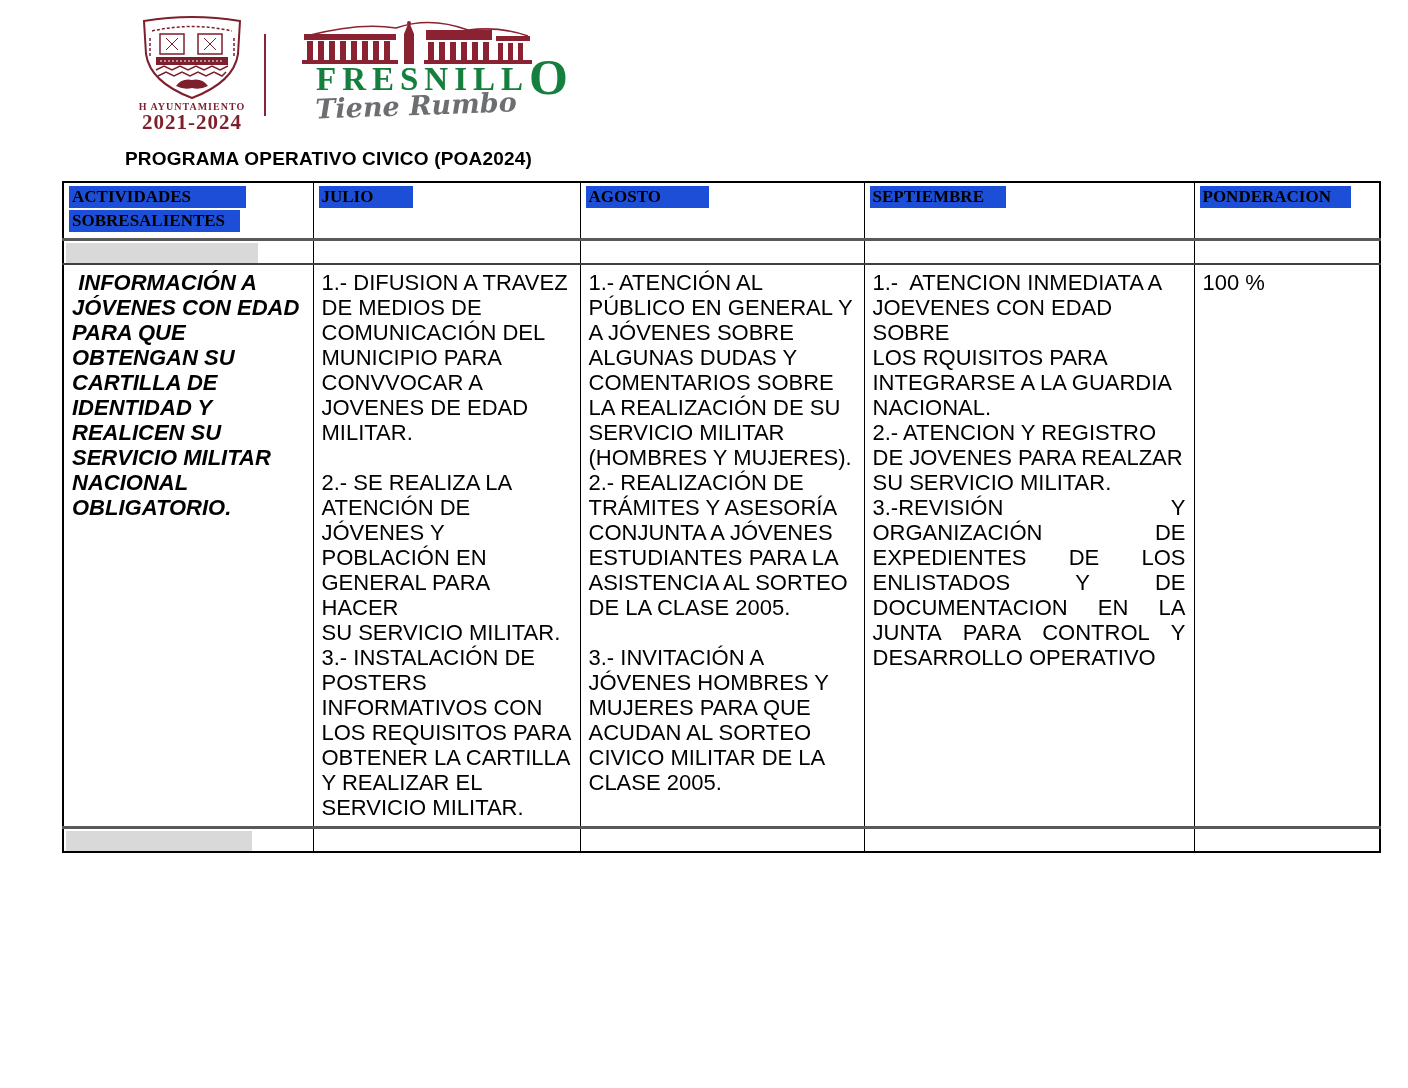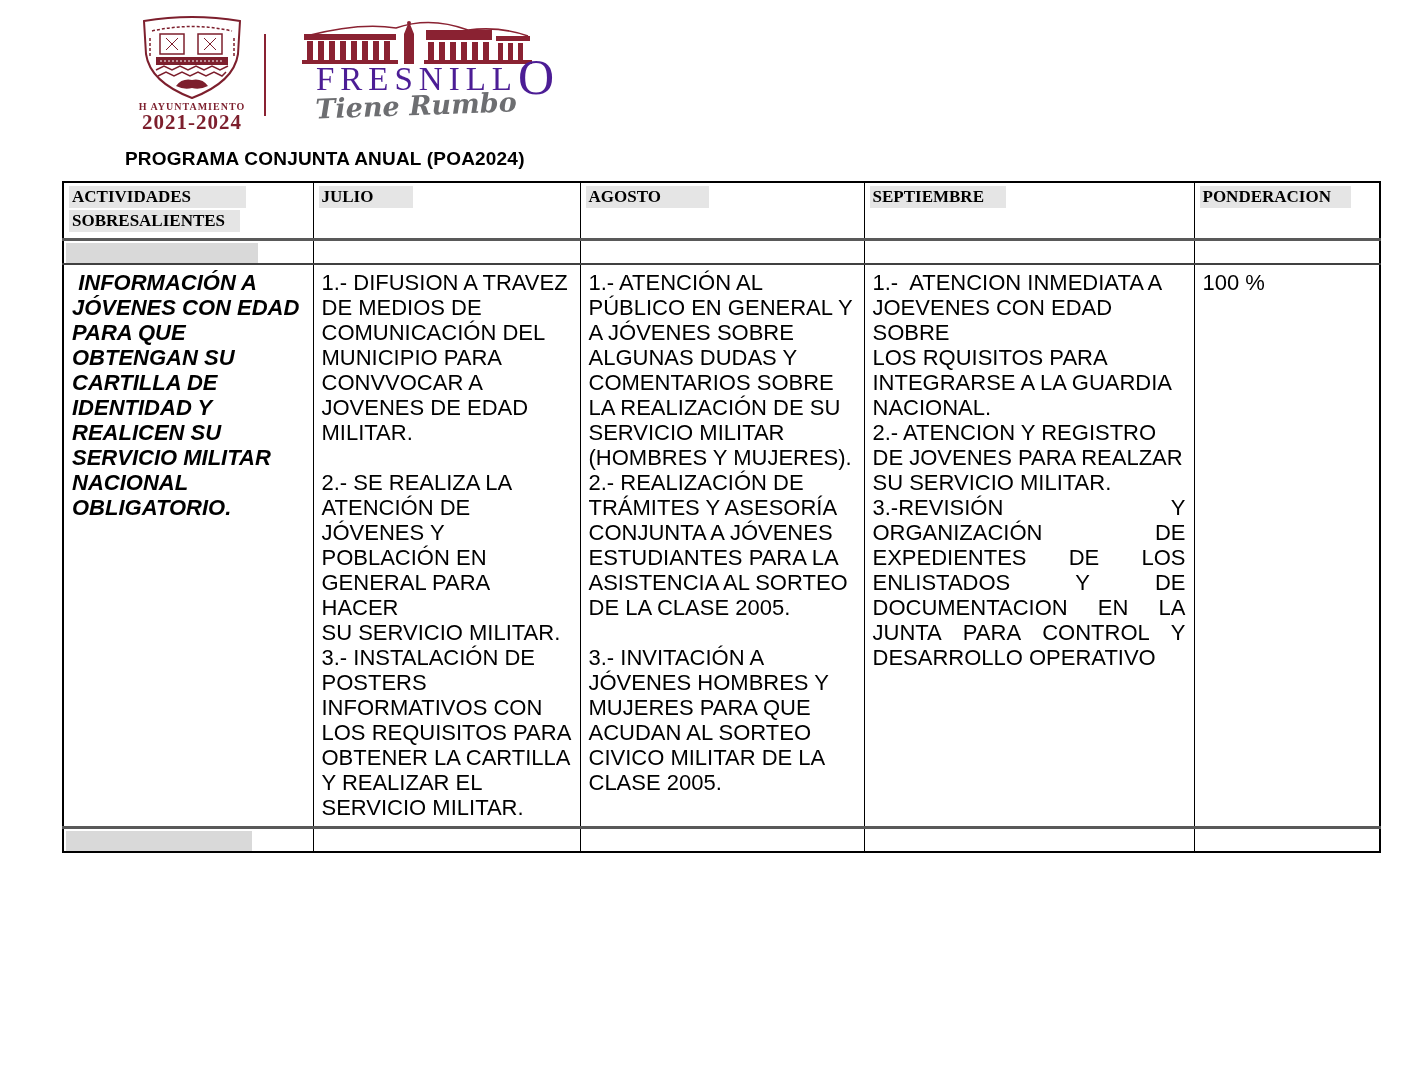--- a/index.html
+++ b/index.html
@@ -9,41 +9,41 @@
   
   .crest-wrap { position:absolute; left:126px; top:14px; width:132px; text-align:center; color:#7d1f2d; }
   .crest-svg { display:block; margin:0 auto; }
   .crest-line1 { font-family:"Liberation Serif", serif; font-weight:bold; font-size:10px; letter-spacing:1px; margin-top:1px; }
   .crest-line2 { font-family:"Liberation Serif", serif; font-weight:bold; font-size:21px; letter-spacing:1px; margin-top:-2px; }
 
   .logo-divider { position:absolute; left:264px; top:34px; width:2px; height:82px; background:#8a2232; }
 
   .fres-wrap { position:absolute; left:288px; top:20px; width:256px; text-align:center; }
   .fres-monument { display:block; margin:0 auto; }
-  .fres-wordmark { font-family:"Liberation Serif", serif; font-weight:normal; color:#4c1d95; font-size:33px; letter-spacing:6px; line-height:30px; margin-top:-4px; white-space:nowrap;margin-left:28px; }
+  .fres-wordmark { font-family:"Liberation Serif", serif; font-weight:bold; color:#15803d; font-size:33px; letter-spacing:6px; line-height:30px; margin-top:-4px; white-space:nowrap;margin-left:28px; }
   .fres-wordmark .big-o { font-size:50px; letter-spacing:0; vertical-align:-4px; }
   .fres-tagline { font-family:"DejaVu Serif", serif; font-style:italic; font-weight:bold; color:#6d6e71; font-size:27px; margin-top:-4px; transform:rotate(-2deg); }
 
   
   .doc-title { position:absolute; left:125px; top:148px; font-size:19px; font-weight:bold; color:#000; letter-spacing:0.2px; }
 
   
   table.poa { position:absolute; left:62px; top:181px; width:1317px; border-collapse:collapse; table-layout:fixed; background:#fff; }
   table.poa col.c1 { width:250px; }
   table.poa col.c2 { width:267px; }
   table.poa col.c3 { width:284px; }
   table.poa col.c4 { width:330px; }
   table.poa col.c5 { width:186px; }
 
   table.poa { border:2px solid #000; }
   table.poa th, table.poa td { border-left:1px solid #000; border-right:1px solid #000; vertical-align:top; }
 
   tr.hdr th { font-family:"Liberation Serif", serif; font-weight:bold; font-size:17px; text-align:left; padding:3px 5px 4px 5px; color:#000; }
   tr.hdr { border-bottom:3px solid #595959; }
-  .hl { background:#e5e5e5; display:inline-block; padding:1px 3px; line-height:20px;text-align:center; }
+  .hl { background:#1d4ed8; display:inline-block; padding:1px 3px; line-height:20px;text-align:center; }
   .hl.pr-55 { padding-right:55px; }
   .hl.pr-15 { padding-right:15px; }
   .hl.pr-40 { padding-right:40px; }
   .hl.pr-50 { padding-right:48px; }
   .hl.pr-42 { padding-right:22px; }
   .hl.pr-20 { padding-right:20px; }
   .hdr-line { display:block; margin-bottom:2px; }
 
   tr.spacer1 { border-bottom:2px solid #404040; height:24px; }
   tr.spacer2 { border-bottom:2px solid #000; height:22px; }
@@ -127,21 +127,21 @@
         <rect x="198" y="23" width="5" height="17"></rect>
           <rect x="208" y="23" width="5" height="17"></rect>
         <rect x="218" y="23" width="5" height="17"></rect>
         <rect x="196" y="40" width="36" height="4"></rect>
       </g>
     </svg>
     <div class="fres-wordmark"><span>FRESNILL</span><span class="big-o">O</span></div>
     <div class="fres-tagline">Tiene Rumbo</div>
   </div>
 
-  <div class="doc-title">PROGRAMA CONJUNTA ANUAL (POA2024)</div>
+  <div class="doc-title">PROGRAMA OPERATIVO CIVICO (POA2024)</div>
 
   <table class="poa">
     <colgroup>
       <col class="c1">
         <col class="c2">
         <col class="c3">
         <col class="c4">
         <col class="c5">
     </colgroup>
     <tbody>

